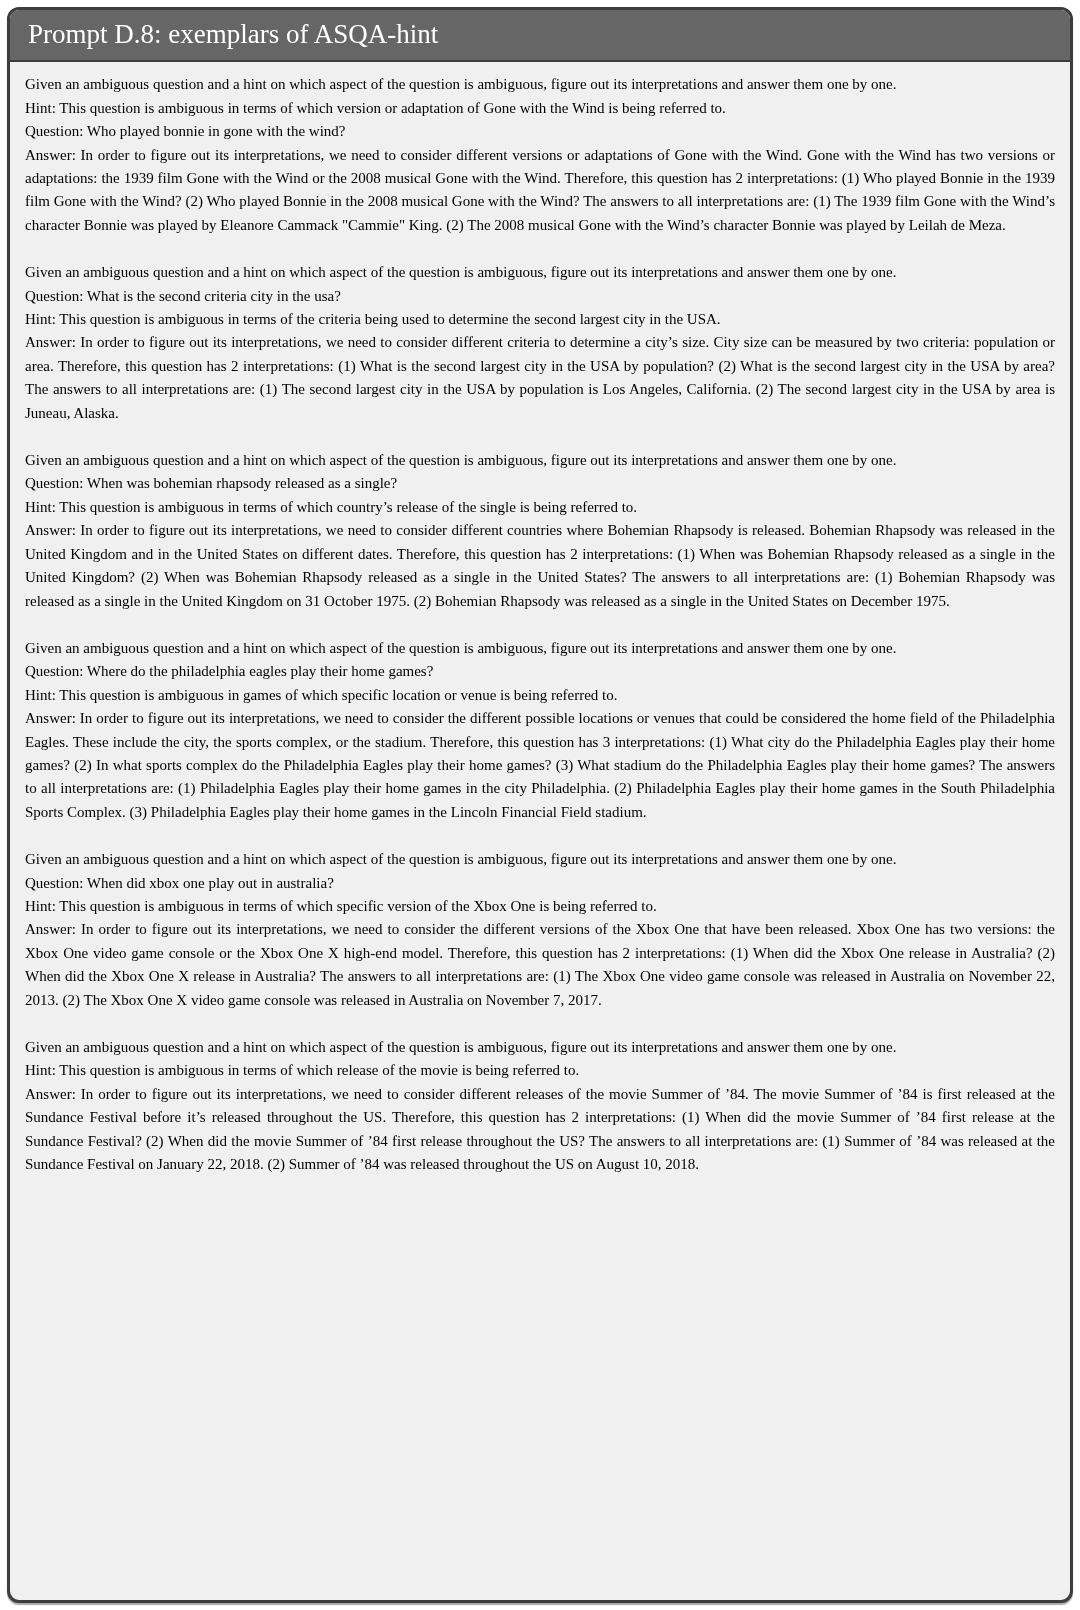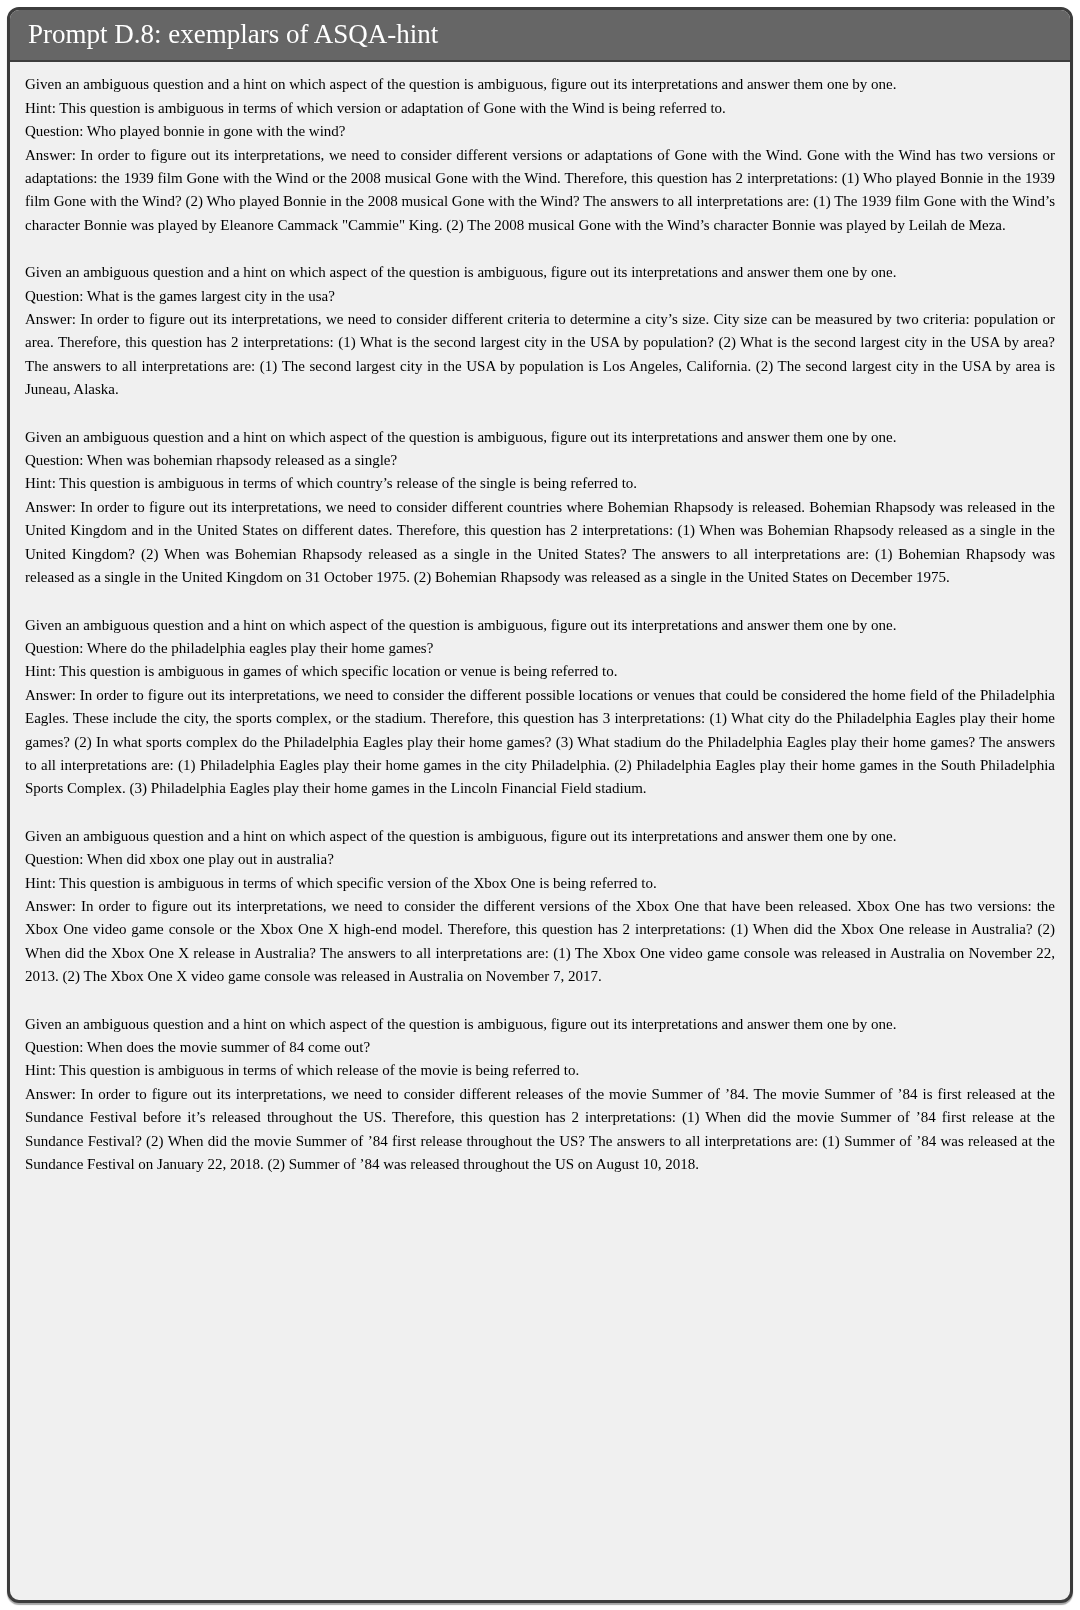--- a/index.html
+++ b/index.html
@@ -54,21 +54,22 @@
 
     <section class="exemplar">
       <p class="para">Given an ambiguous question and a hint on which aspect of the question is ambiguous, figure out its interpretations and answer them one by one.</p>
       <p class="para"><span>Hint:</span> <span>This question is ambiguous in terms of which version or adaptation of Gone with the Wind is being referred to.</span></p>
       <p class="para"><span>Question:</span> <span>Who played bonnie in gone with the wind?</span></p>
       <p class="para"><span>Answer:</span> <span>In order to figure out its interpretations, we need to consider different versions or adaptations of Gone with the Wind. Gone with the Wind has two versions or adaptations: the 1939 film Gone with the Wind or the 2008 musical Gone with the Wind. Therefore, this question has 2 interpretations: (1) Who played Bonnie in the 1939 film Gone with the Wind? (2) Who played Bonnie in the 2008 musical Gone with the Wind? The answers to all interpretations are: (1) The 1939 film Gone with the Wind’s character Bonnie was played by Eleanore Cammack "Cammie" King. (2) The 2008 musical Gone with the Wind’s character Bonnie was played by Leilah de Meza.</span></p>
     </section>
 
     <section class="exemplar">
       <p class="para">Given an ambiguous question and a hint on which aspect of the question is ambiguous, figure out its interpretations and answer them one by one.</p>
-      <p class="para"><span>Question:</span> <span>What is the games largest city in the usa?</span></p>
+      <p class="para"><span>Question:</span> <span>What is the second criteria city in the usa?</span></p>
+      <p class="para"><span>Hint:</span> <span>This question is ambiguous in terms of the criteria being used to determine the second largest city in the USA.</span></p>
       <p class="para"><span>Answer:</span> <span>In order to figure out its interpretations, we need to consider different criteria to determine a city’s size. City size can be measured by two criteria: population or area. Therefore, this question has 2 interpretations: (1) What is the second largest city in the USA by population? (2) What is the second largest city in the USA by area? The answers to all interpretations are: (1) The second largest city in the USA by population is Los Angeles, California. (2) The second largest city in the USA by area is Juneau, Alaska.</span></p>
     </section>
 
     <section class="exemplar">
       <p class="para">Given an ambiguous question and a hint on which aspect of the question is ambiguous, figure out its interpretations and answer them one by one.</p>
       <p class="para"><span>Question:</span> <span>When was bohemian rhapsody released as a single?</span></p>
       <p class="para"><span>Hint:</span> <span>This question is ambiguous in terms of which country’s release of the single is being referred to.</span></p>
       <p class="para"><span>Answer:</span> <span>In order to figure out its interpretations, we need to consider different countries where Bohemian Rhapsody is released. Bohemian Rhapsody was released in the United Kingdom and in the United States on different dates. Therefore, this question has 2 interpretations: (1) When was Bohemian Rhapsody released as a single in the United Kingdom? (2) When was Bohemian Rhapsody released as a single in the United States? The answers to all interpretations are: (1) Bohemian Rhapsody was released as a single in the United Kingdom on 31 October 1975. (2) Bohemian Rhapsody was released as a single in the United States on December 1975.</span></p>
     </section>
 
@@ -81,19 +82,18 @@
 
     <section class="exemplar">
       <p class="para">Given an ambiguous question and a hint on which aspect of the question is ambiguous, figure out its interpretations and answer them one by one.</p>
       <p class="para"><span>Question:</span> <span>When did xbox one play out in australia?</span></p>
       <p class="para"><span>Hint:</span> <span>This question is ambiguous in terms of which specific version of the Xbox One is being referred to.</span></p>
       <p class="para"><span>Answer:</span> <span>In order to figure out its interpretations, we need to consider the different versions of the Xbox One that have been released. Xbox One has two versions: the Xbox One video game console or the Xbox One X high-end model. Therefore, this question has 2 interpretations: (1) When did the Xbox One release in Australia? (2) When did the Xbox One X release in Australia? The answers to all interpretations are: (1) The Xbox One video game console was released in Australia on November 22, 2013. (2) The Xbox One X video game console was released in Australia on November 7, 2017.</span></p>
     </section>
 
     <section class="exemplar">
       <p class="para">Given an ambiguous question and a hint on which aspect of the question is ambiguous, figure out its interpretations and answer them one by one.</p>
-      <p class="para"><span>Question:</span> <span>When does the movie summer of 84 come out?</span></p>
       <p class="para"><span>Hint:</span> <span>This question is ambiguous in terms of which release of the movie is being referred to.</span></p>
       <p class="para"><span>Answer:</span> <span>In order to figure out its interpretations, we need to consider different releases of the movie Summer of ’84. The movie Summer of ’84 is first released at the Sundance Festival before it’s released throughout the US. Therefore, this question has 2 interpretations: (1) When did the movie Summer of ’84 first release at the Sundance Festival? (2) When did the movie Summer of ’84 first release throughout the US? The answers to all interpretations are: (1) Summer of ’84 was released at the Sundance Festival on January 22, 2018. (2) Summer of ’84 was released throughout the US on August 10, 2018.</span></p>
     </section>
 
   </div>
 </div>
 
 </body></html>

